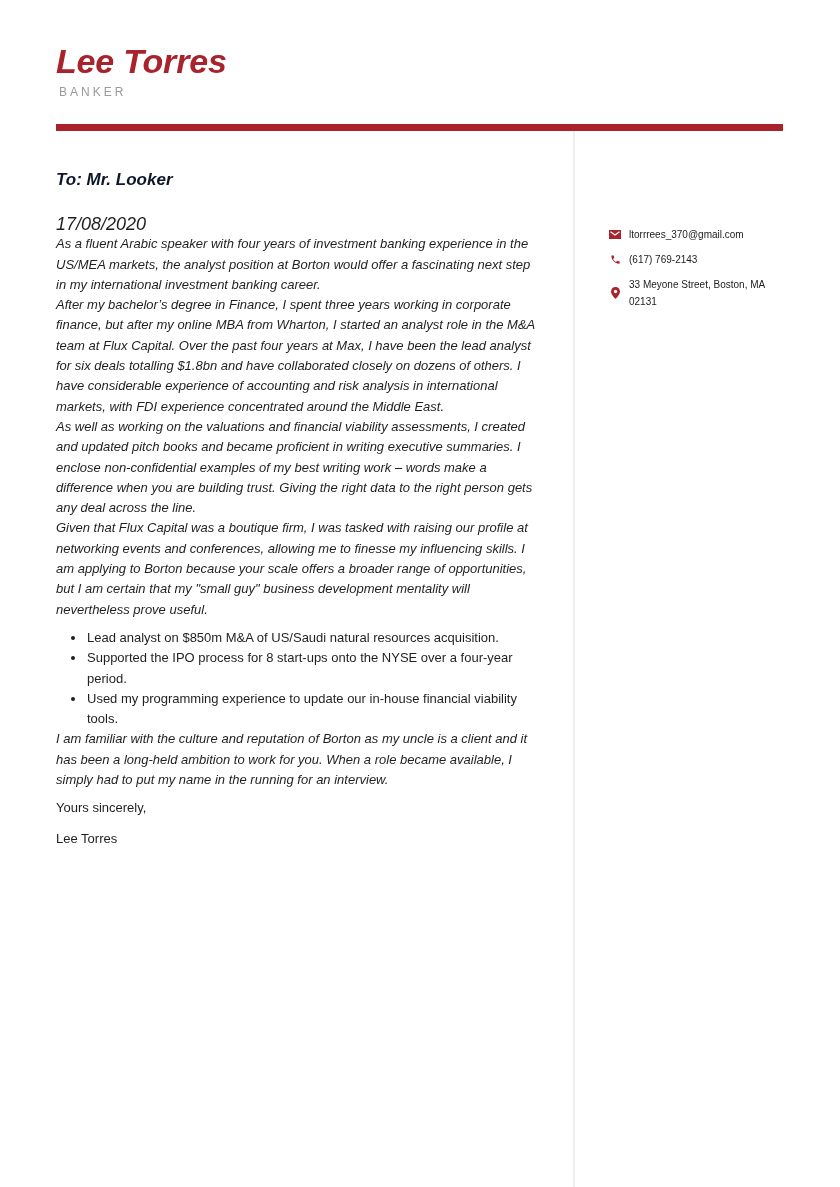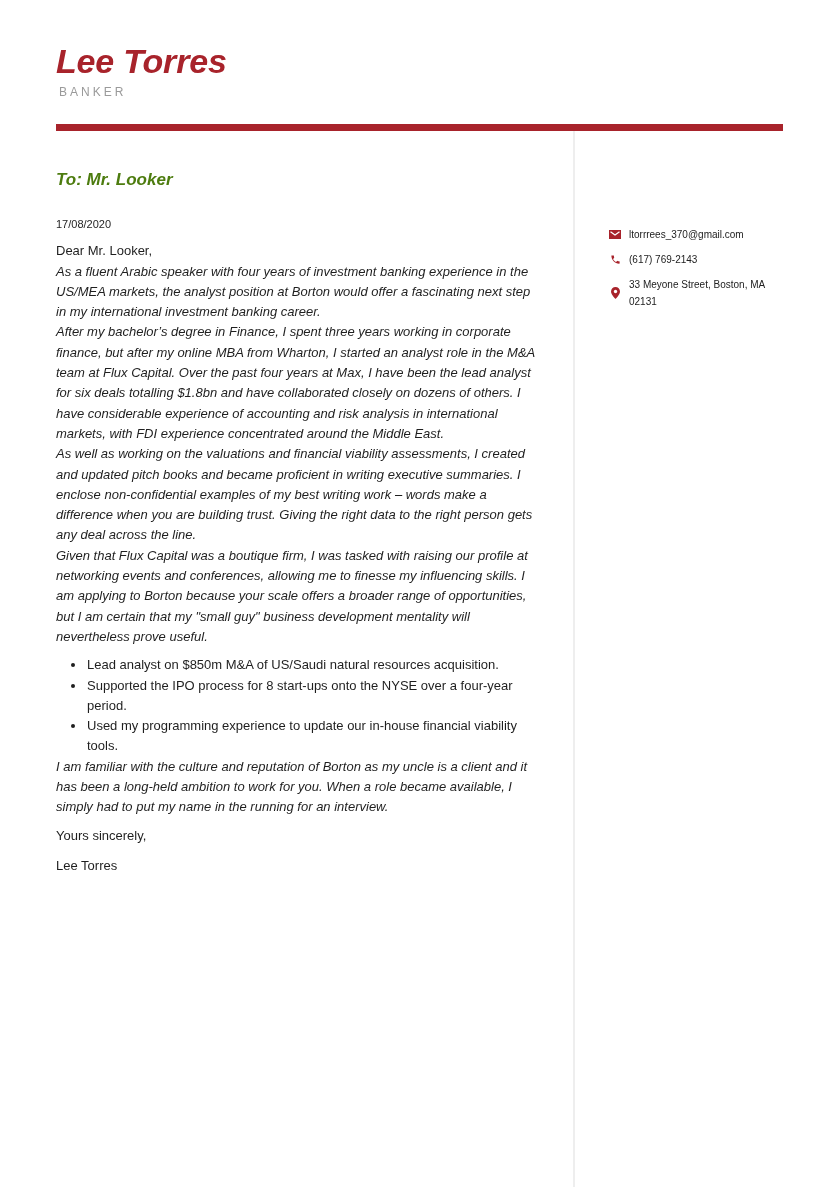--- a/index.html
+++ b/index.html
@@ -61,34 +61,35 @@
       width: 484px;
       font-size: 13px;
       line-height: 20.3px;
       color: #1f1f1f;
     }
     .recipient {
       font-weight: bold;
       font-style: italic;
       font-size: 17px;
       line-height: 24px;
-      color: #4d7c0f;
+      color: #0f172a;
       margin: 0;
     }
     .recipient .colon { font-weight: bold; }
     .company {
       font-style: italic;
       font-size: 9px;
       color: #9a9a9a;
       line-height: 14px;
       margin: 2px 0 0 0;
     }
     .date {
       margin: 22px 0 0 0;
-      font-size: 11px;
+      font-size: 18px;
+      font-style: italic;
     }
     .salutation {
       margin: 7px 0 0 0;
     }
     .para {
       margin: 0 0 0 0;
       font-style: italic;
     }
     ul.bullets {
       margin: 8px 0 0 0;
@@ -134,21 +135,20 @@
   <div class="title">BANKER</div>
 </div>
 
 <div class="accent-bar"></div>
 <div class="divider"></div>
 
 <div class="main">
   <p class="recipient"><span>To</span><span class="colon">:</span><span> Mr. Looker</span></p>
 
   <p class="date">17/08/2020</p>
-  <p class="salutation">Dear Mr. Looker,</p>
 
   <p class="para">As a fluent Arabic speaker with four years of investment banking experience in the US/MEA markets, the analyst position at Borton would offer a fascinating next step in my international investment banking career.</p>
   <p class="para">After my bachelor’s degree in Finance, I spent three years working in corporate finance, but after my online MBA from Wharton, I started an analyst role in the M&amp;A team at Flux Capital. Over the past four years at Max, I have been the lead analyst for six deals totalling $1.8bn and have collaborated closely on dozens of others. I have considerable experience of accounting and risk analysis in international markets, with FDI experience concentrated around the Middle East.</p>
   <p class="para">As well as working on the valuations and financial viability assessments, I created and updated pitch books and became proficient in writing executive summaries. I enclose non-confidential examples of my best writing work – words make a difference when you are building trust. Giving the right data to the right person gets any deal across the line.</p>
   <p class="para">Given that Flux Capital was a boutique firm, I was tasked with raising our profile at networking events and conferences, allowing me to finesse my influencing skills. I am applying to Borton because your scale offers a broader range of opportunities, but I am certain that my "small guy" business development mentality will nevertheless prove useful.</p>
 
   <ul class="bullets">
     <li>Lead analyst on $850m M&amp;A of US/Saudi natural resources acquisition.</li>
     <li>Supported the IPO process for 8 start-ups onto the NYSE over a four-year period.</li>
     <li>Used my programming experience to update our in-house financial viability tools.</li>

